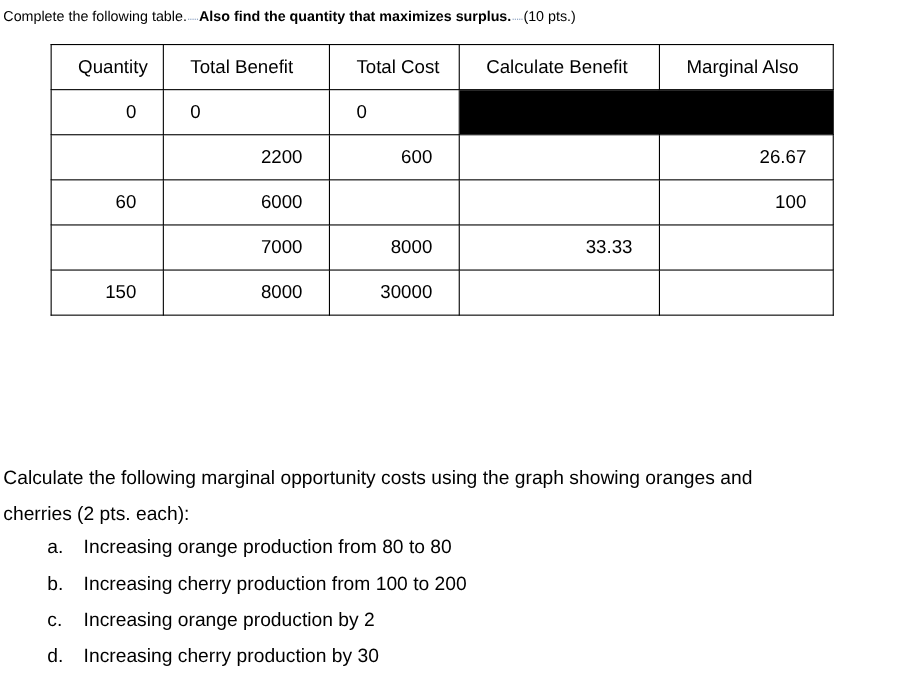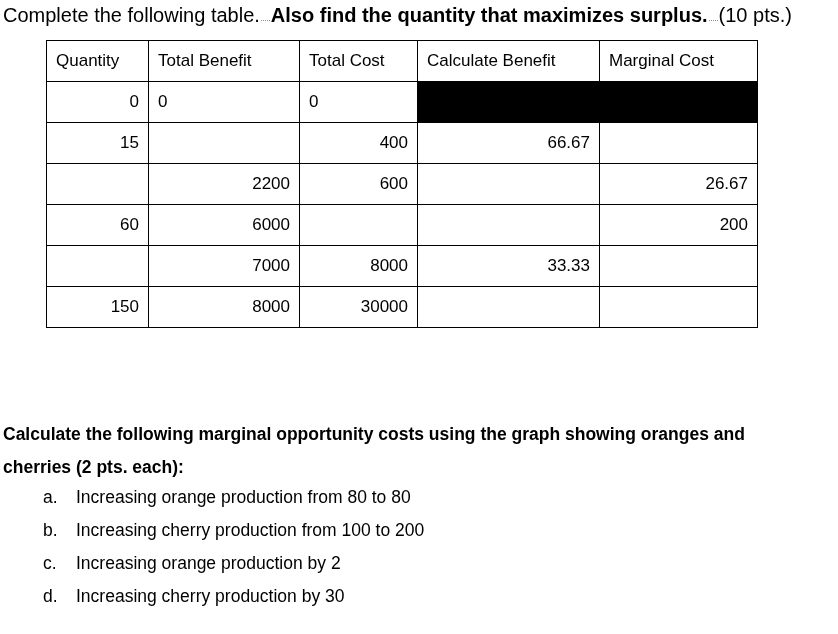--- a/index.html
+++ b/index.html
@@ -23,21 +23,21 @@
     height: 634px;
     box-sizing: border-box;
   }
 
   
   .prompt-line {
     position: absolute;
     left: 3px;
     top: 4px;
     width: 832px;
-    font-size: 20px;
+    font-size: 13px;
     line-height: 22px;
     white-space: nowrap;
   }
   .prompt-normal { font-weight: normal; }
   .prompt-bold { font-weight: bold; }
 
   
   .dotmark {
     display: inline-block;
     width: 11px;
@@ -59,21 +59,21 @@
     position: absolute;
     left: 46px;
     top: 40px;
     border-collapse: collapse;
     table-layout: fixed;
     width: 711px;
     font-size: 17px;
   }
   .benefit-table td, .benefit-table th {
     border: 1.6px solid #000000;
-    padding: 0 9px;
+    padding: 0 24px;
     height: 41px;
     box-sizing: border-box;
     font-weight: normal;
     background: #ffffff;
     overflow: hidden;
     white-space: nowrap;
   }
   .benefit-table thead th {
     text-align: left;
     vertical-align: middle;
@@ -91,21 +91,20 @@
   .cell-black { background: #000000 !important; border-color: #000000; }
 
   
   .q2-para {
     position: absolute;
     left: 3px;
     top: 418px;
     width: 800px;
     font-size: 17.5px;
     line-height: 33px;
-    font-weight: bold;
   }
 
   .q2-list {
     position: absolute;
     left: 0;
     top: 481px;
     width: 700px;
     margin: 0;
     padding: 0;
     list-style: none;
@@ -140,51 +139,44 @@
       <col class="col-tc">
       <col class="col-mb">
       <col class="col-mc">
     </colgroup>
     <thead>
       <tr>
         <th>Quantity</th>
         <th>Total Benefit</th>
         <th>Total Cost</th>
         <th>Calculate Benefit</th>
-        <th>Marginal Cost</th>
+        <th>Marginal Also</th>
       </tr>
     </thead>
     <tbody id="table-body">
         <tr>
           <td class="cell-right">0</td>
           <td class="cell-left cell-bold">0</td>
           <td class="cell-left cell-bold">0</td>
           <td class="cell-right cell-black"></td>
           <td class="cell-right cell-black"></td>
         </tr>
         <tr>
-          <td class="cell-right">15</td>
-          <td class="cell-right"></td>
-          <td class="cell-right">400</td>
-          <td class="cell-right">66.67</td>
-          <td class="cell-right"></td>
-        </tr>
-        <tr>
           <td class="cell-right"></td>
           <td class="cell-right">2200</td>
           <td class="cell-right">600</td>
           <td class="cell-right"></td>
           <td class="cell-right">26.67</td>
         </tr>
         <tr>
           <td class="cell-right">60</td>
           <td class="cell-right">6000</td>
           <td class="cell-right"></td>
           <td class="cell-right"></td>
-          <td class="cell-right">200</td>
+          <td class="cell-right">100</td>
         </tr>
         <tr>
           <td class="cell-right"></td>
           <td class="cell-right">7000</td>
           <td class="cell-right">8000</td>
           <td class="cell-right">33.33</td>
           <td class="cell-right"></td>
         </tr>
         <tr>
           <td class="cell-right">150</td>

